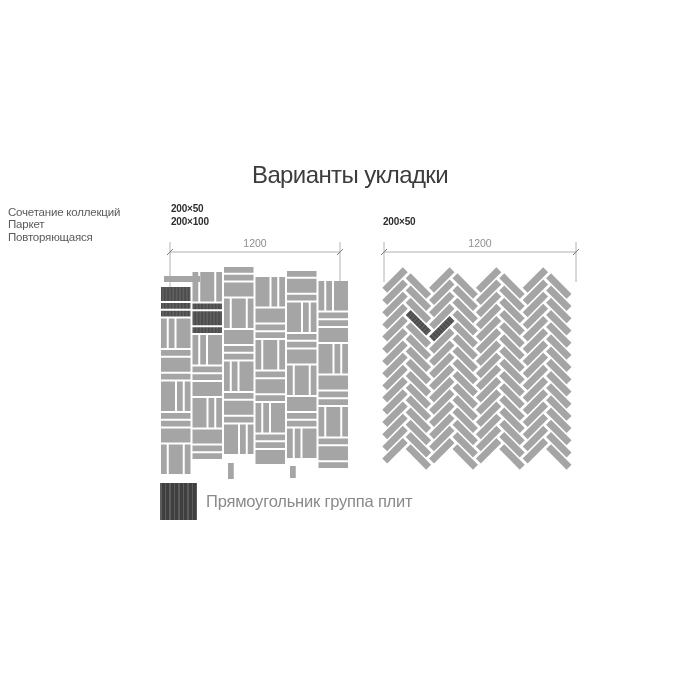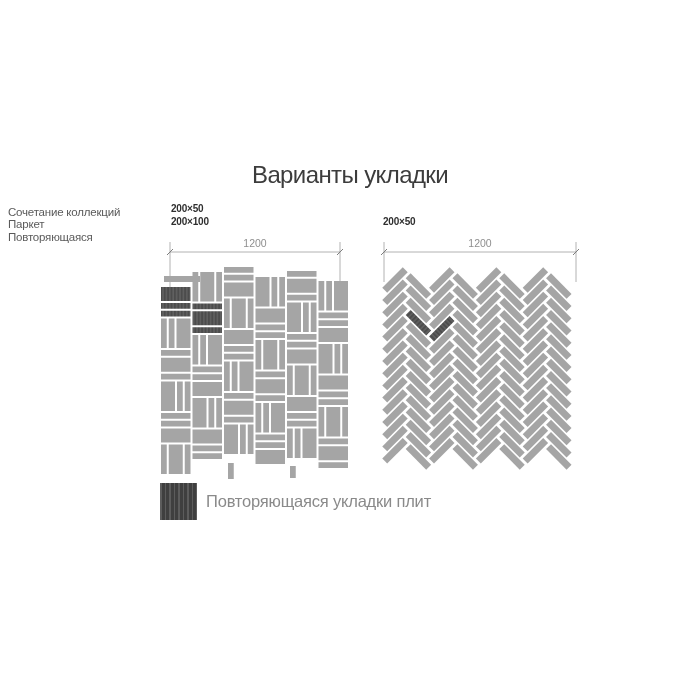--- a/index.html
+++ b/index.html
@@ -316,16 +316,16 @@
         <rect x="-14.5" y="-3.5" width="29" height="7" fill="#a5a5a5" transform="translate(188.79999999999998,178.1) rotate(45)"></rect>
         <rect x="-14.5" y="-3.5" width="29" height="7" fill="#a5a5a5" transform="translate(188.79999999999998,190.29999999999998) rotate(45)"></rect>
         <rect x="-14.5" y="-3.5" width="29" height="7" fill="#a5a5a5" transform="translate(188.79999999999998,202.49999999999997) rotate(45)"></rect>
         <rect x="-14.5" y="-3.5" width="29" height="7" fill="#a5a5a5" transform="translate(188.79999999999998,214.7) rotate(45)"></rect>
         <rect x="-14.5" y="-3.5" width="29" height="7" fill="#a5a5a5" transform="translate(188.79999999999998,226.89999999999998) rotate(45)"></rect>
       </g>
   </svg>
 
   <div class="legend">
     <div class="legend-swatch"></div>
-    <div class="legend-text">Повторяющаяся укладки плит</div>
+    <div class="legend-text">Прямоугольник группа плит</div>
   </div>
 
 </div>
 
 </body></html>

